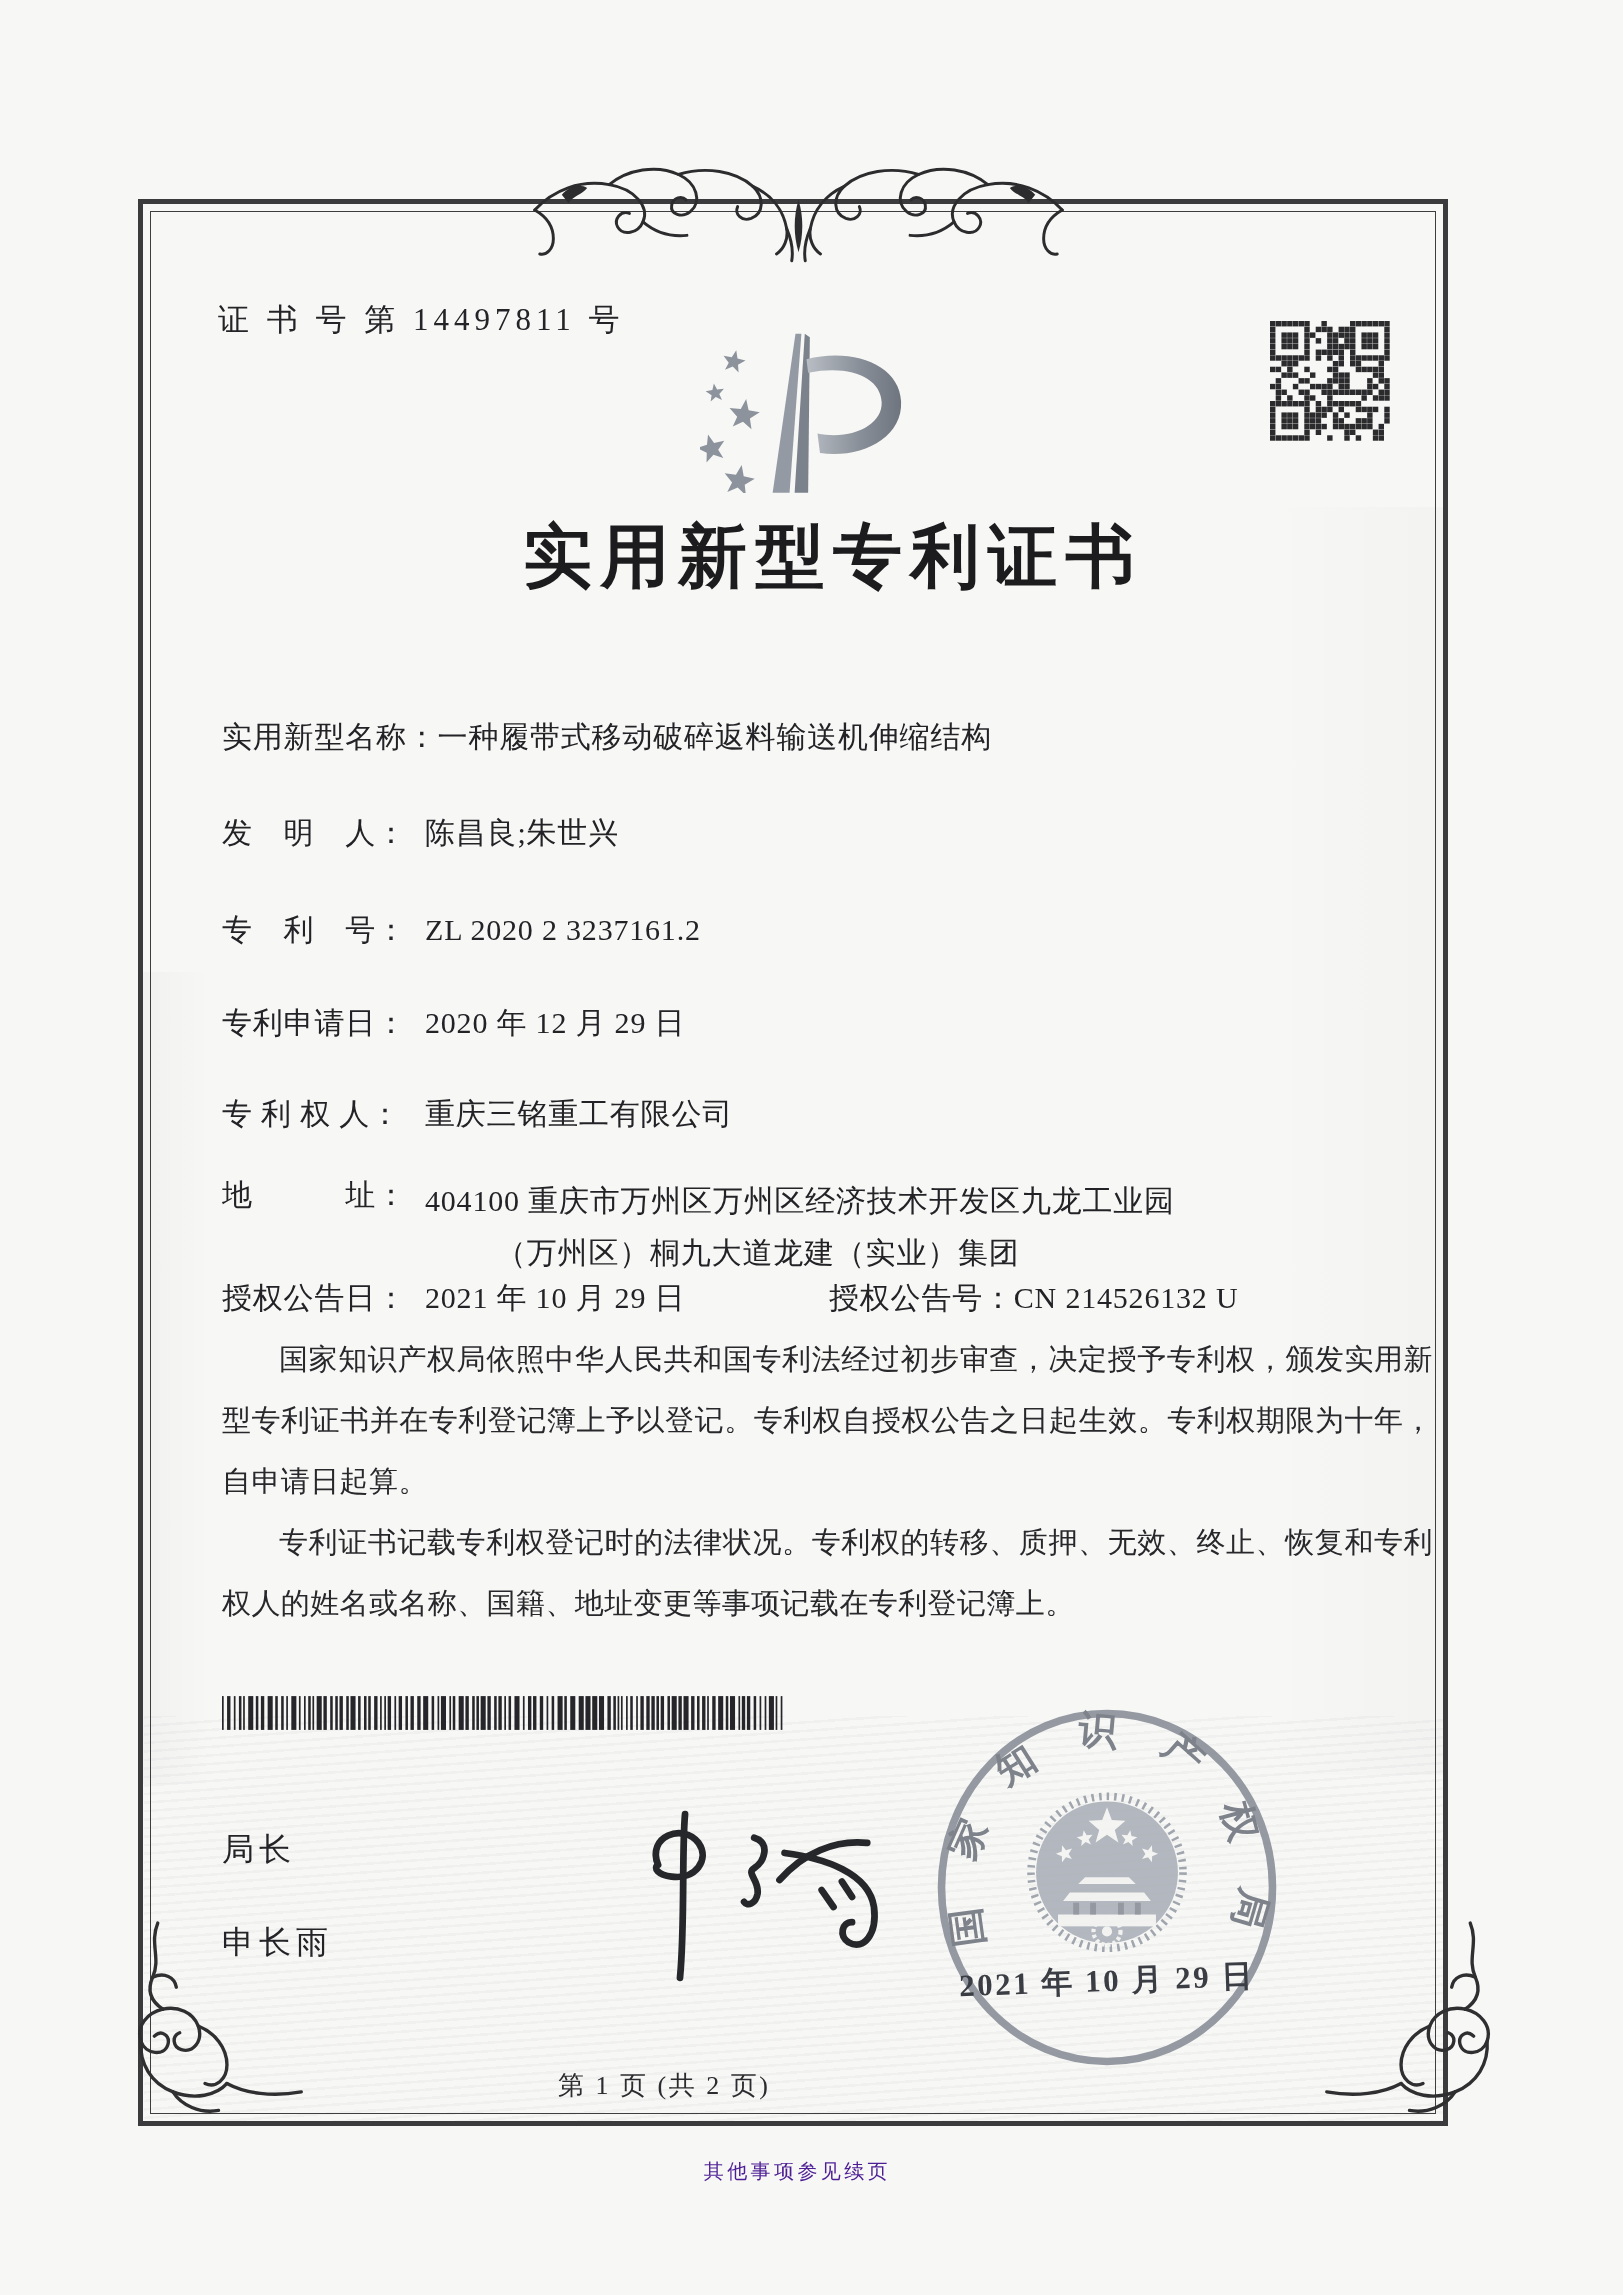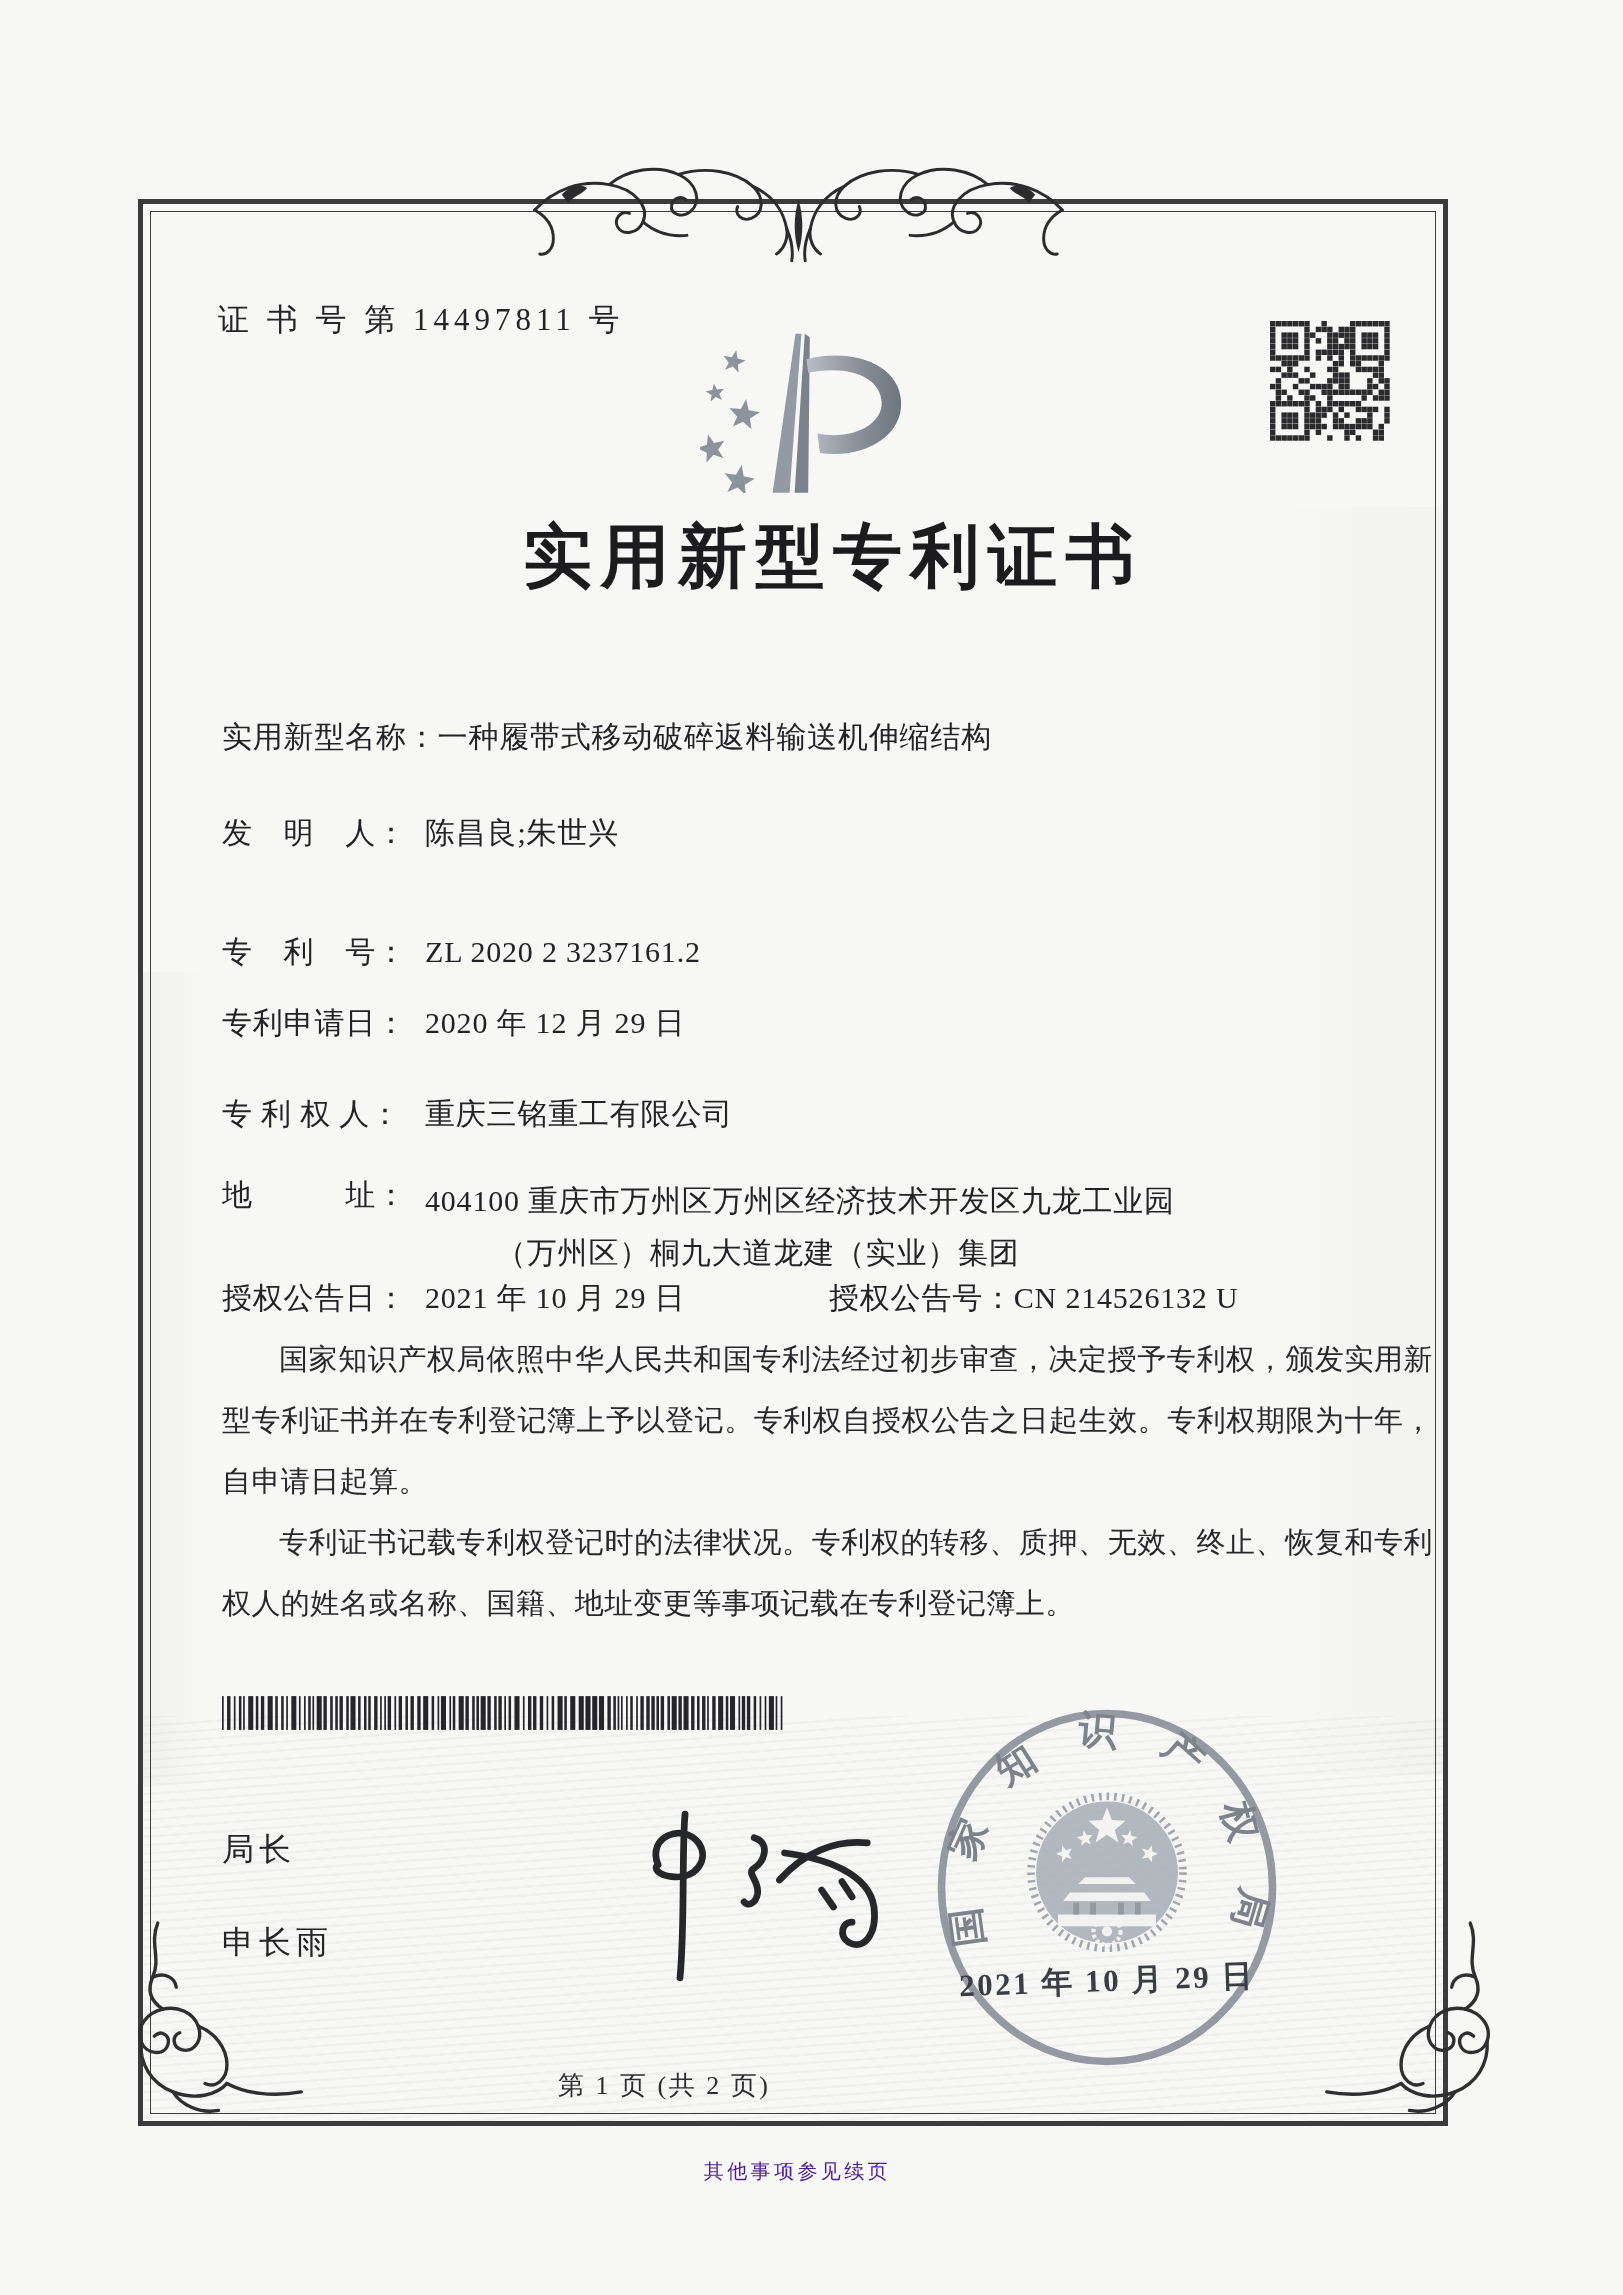--- a/index.html
+++ b/index.html
@@ -375,21 +375,21 @@
     </svg>
 
   <div class="abs title">实用新型专利证书</div>
 
   <div class="abs frow" style="top:717px">
     <span class="flabel">实用新型名称：</span><span>一种履带式移动破碎返料输送机伸缩结构</span>
   </div>
   <div class="abs frow" style="top:813px">
     <span class="flabel">发　明　人：</span><span>陈昌良;朱世兴</span>
   </div>
-  <div class="abs frow" style="top:932px">
+  <div class="abs frow" style="top:910px">
     <span class="flabel">专　利　号：</span><span>ZL 2020 2 3237161.2</span>
   </div>
   <div class="abs frow" style="top:1003px">
     <span class="flabel">专利申请日：</span><span>2020 年 12 月 29 日</span>
   </div>
   <div class="abs frow" style="top:1094px">
     <span class="flabel">专 利 权 人：</span><span>重庆三铭重工有限公司</span>
   </div>
   <div class="abs frow" style="top:1175px">
     <span class="flabel">地　　　址：</span><span class="fvalue-col"><span>404100 重庆市万州区万州区经济技术开发区九龙工业园</span><br><span class="addr2">（万州区）桐九大道龙建（实业）集团</span></span>

